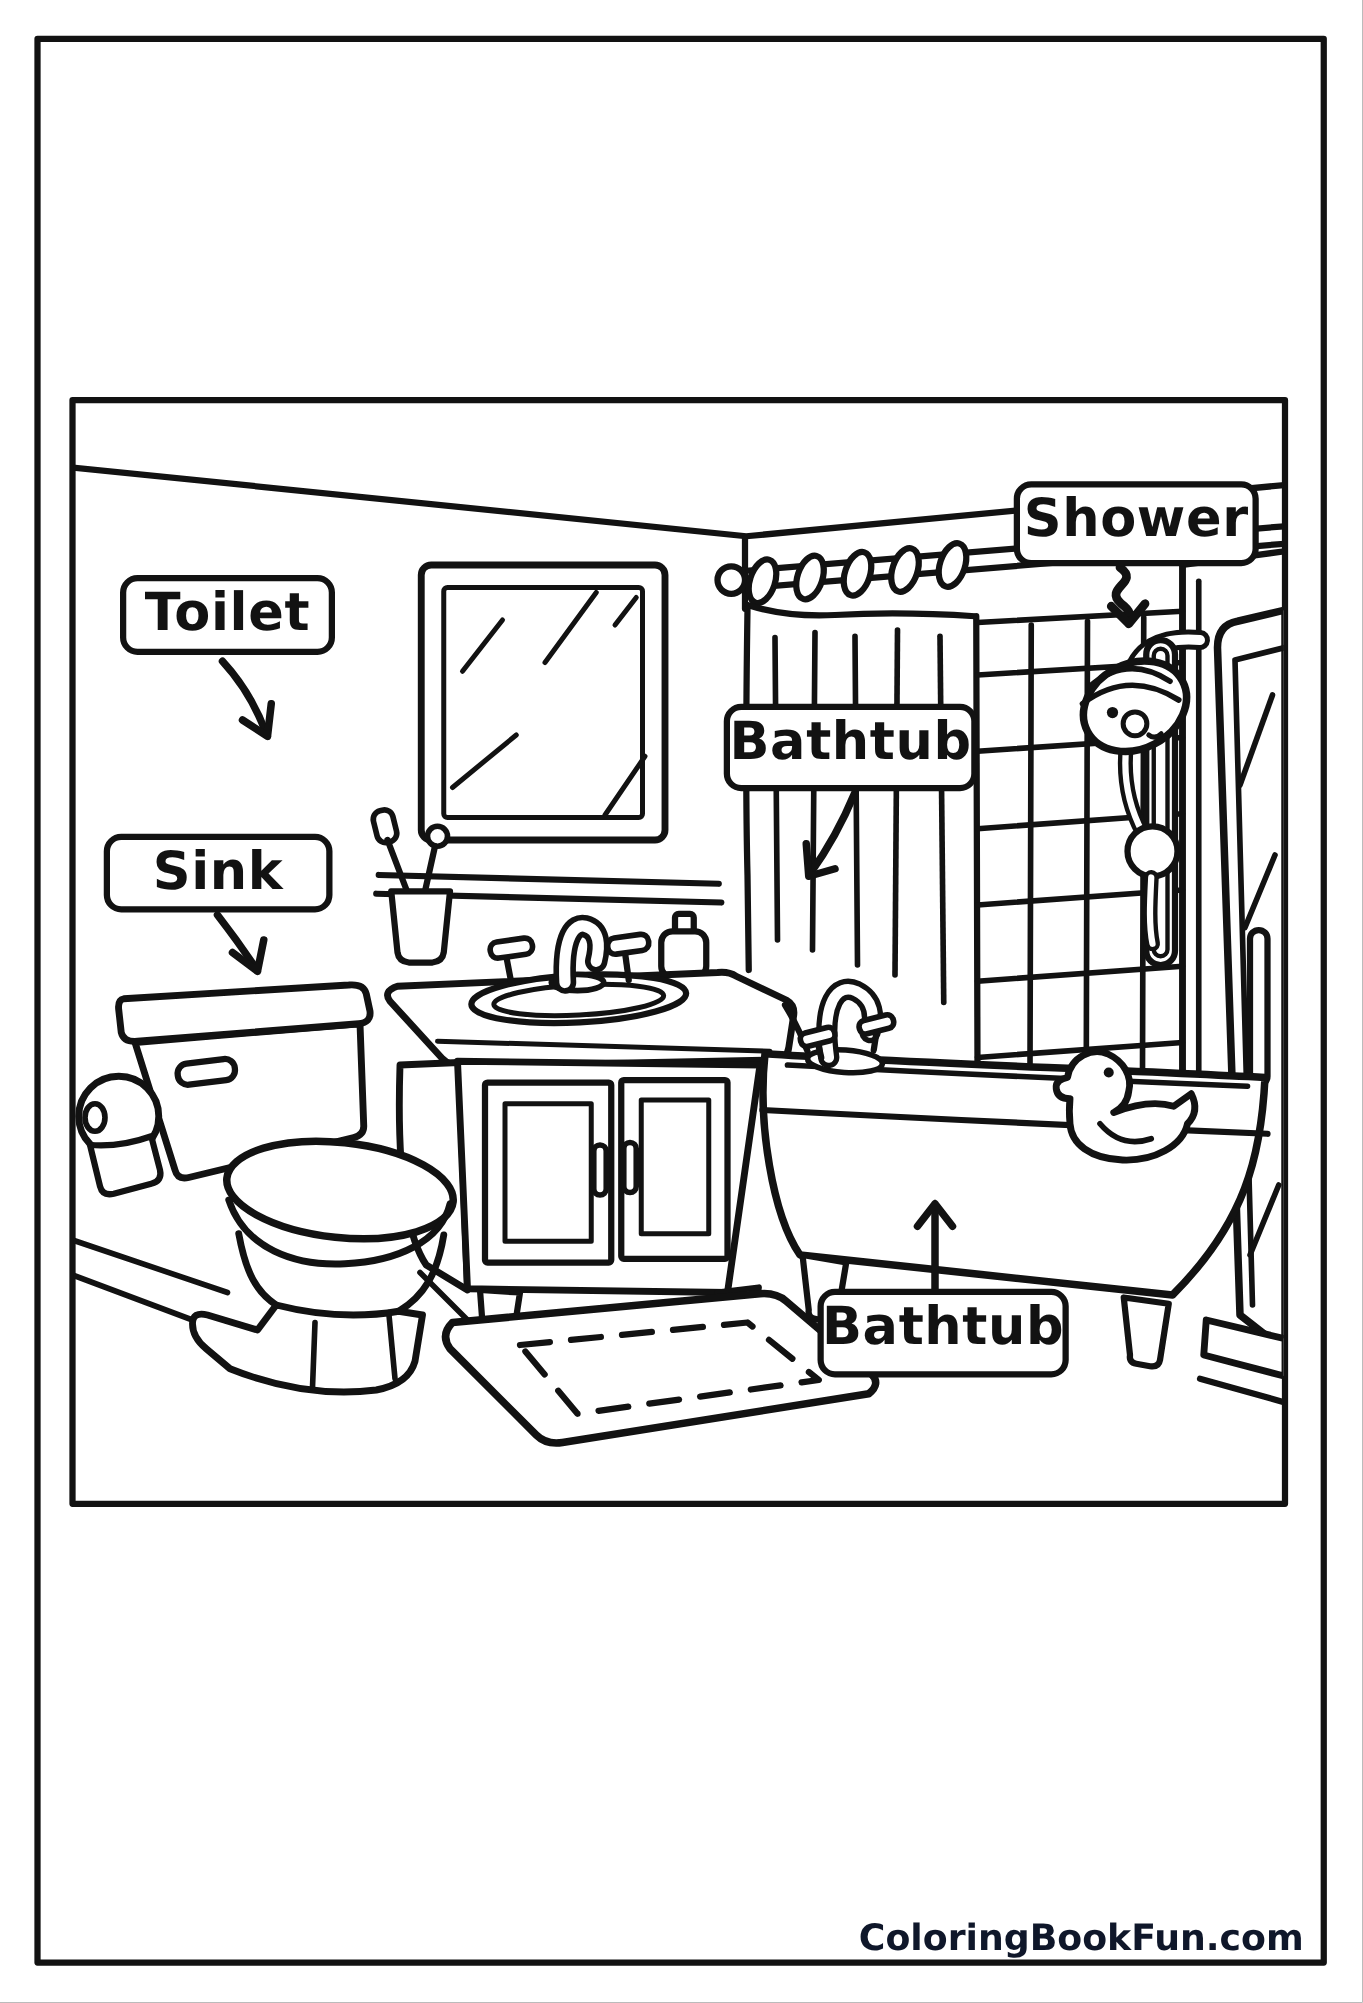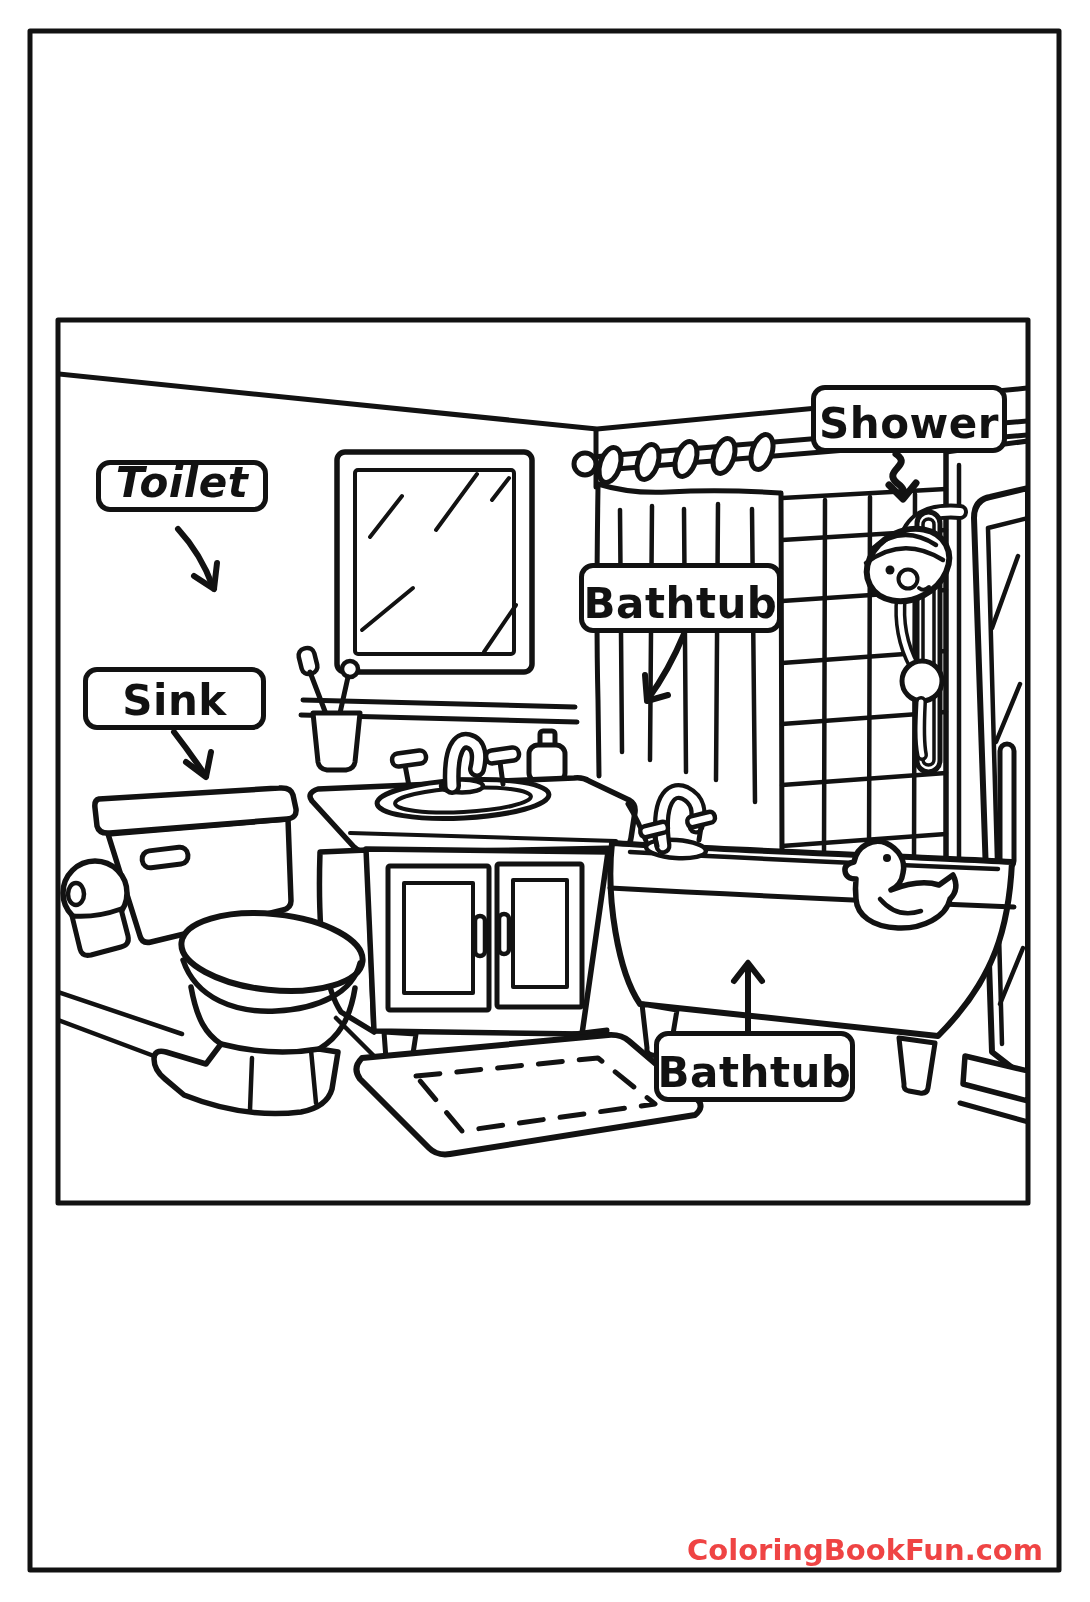--- a/index.html
+++ b/index.html
@@ -10,30 +10,30 @@
     font-family:"DejaVu Sans", sans-serif;
     overflow:hidden;
   }
   .art{position:absolute;left:0;top:0;width:1090px;height:1602px;}
   .callout{
     position:absolute;
     box-sizing:border-box;
     background:#ffffff;
     border:5px solid #121212;
     border-radius:14px;
-    display:flex;align-items:flex-end;justify-content:center;
+    display:flex;align-items:flex-start;justify-content:center;
     font-weight:700;font-size:42px;color:#121212;
     letter-spacing:0.5px;
     z-index:5;
   }
   .watermark{
     position:absolute;
     right:47px;top:1533px;
     font-weight:700;font-size:29px;
-    color:#ef4444;
+    color:#0f172a;
     z-index:5;
   }
   svg *{vector-effect:none;}
 </style>
 </head>
 <body>
 
 <div class="page">
 
   <svg class="art" viewBox="0 0 1090 1602" fill="none" stroke="#121212" stroke-linecap="round" stroke-linejoin="round">
@@ -248,21 +248,21 @@
         </g>
         <g>
           <path d="M748,1032 L748,965"></path>
           <path d="M734,981 L748,963 M762,981 L748,963"></path>
         </g>
       </g>
 
     </g>
   </svg>
 
-  <div class="callout" style="left:96px;top:460px;width:172px;height:52px;font-style:italic;">
+  <div class="callout" style="left:96px;top:460px;width:172px;height:64px;">
     <span>Toilet</span>
   </div>
 
   <div class="callout" style="left:83px;top:667px;width:183px;height:63px;">
     <span>Sink</span>
   </div>
 
   <div class="callout" style="left:579px;top:563px;width:203px;height:70px;">
     <span>Bathtub</span>
   </div>

